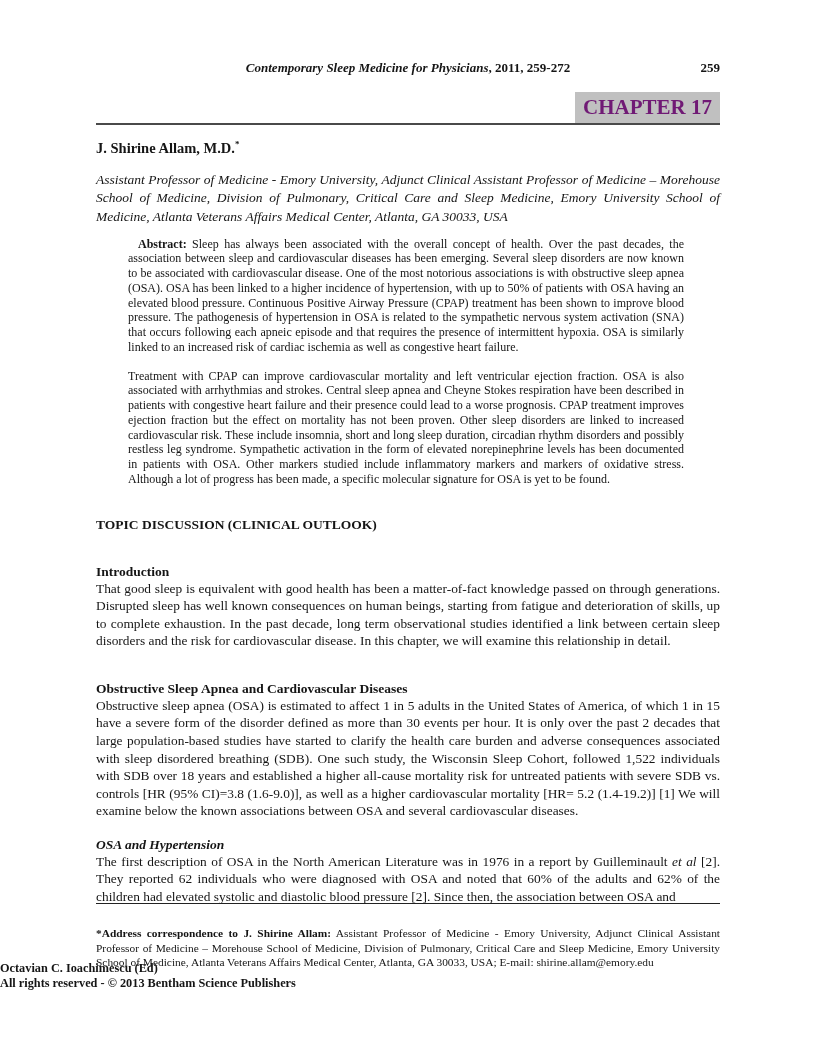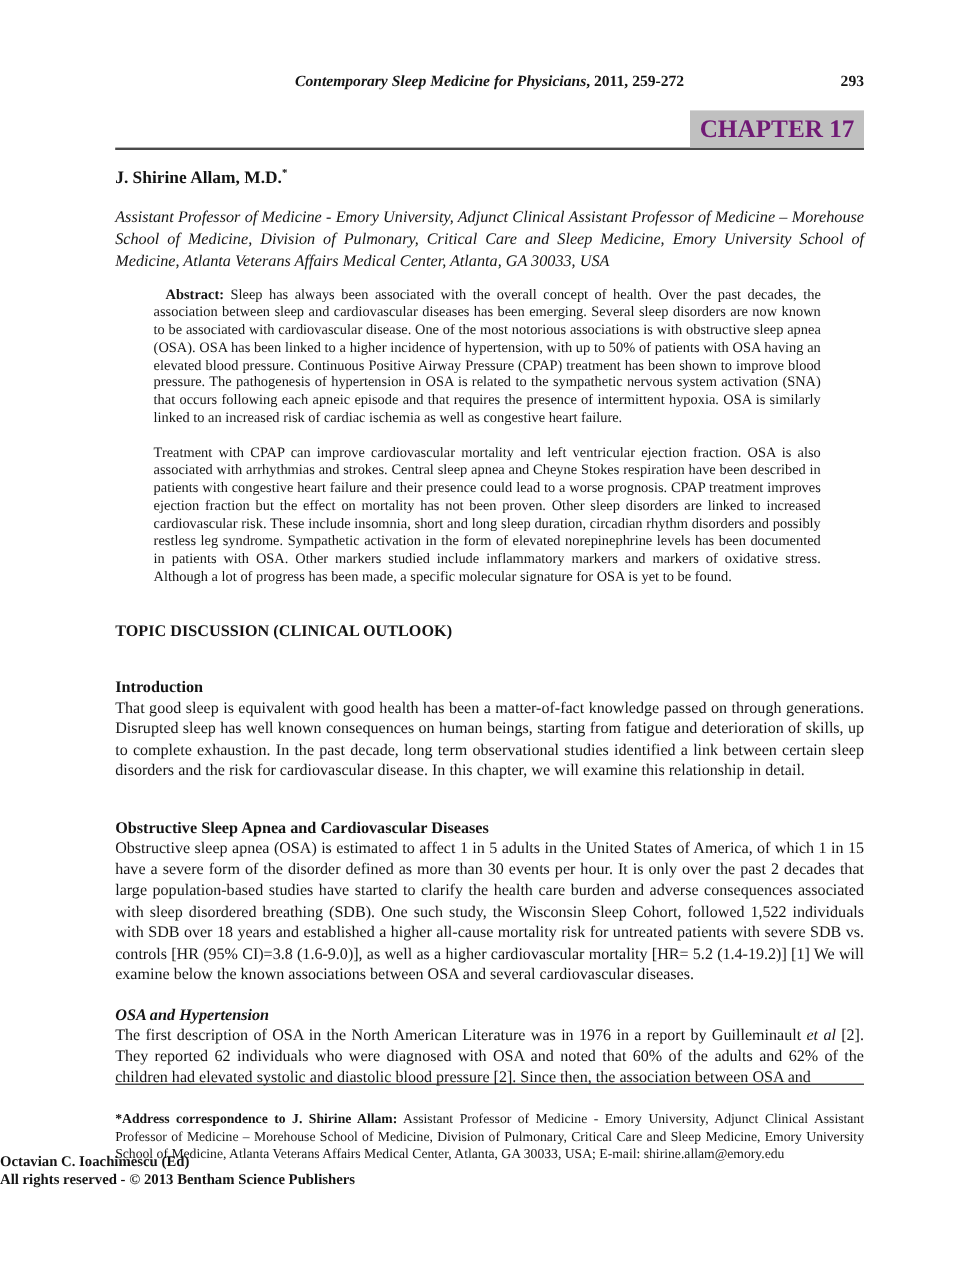--- a/index.html
+++ b/index.html
@@ -59,21 +59,21 @@
   }
 </style>
 </head>
 <body>
 
 <div class="page">
   <div class="content">
 
     <div class="running-header">
       <span><span class="journal-italic">Contemporary Sleep Medicine for Physicians</span><span>, 2011, 259-272</span></span>
-      <span class="page-number">293</span>
+      <span class="page-number">259</span>
     </div>
 
     <div class="chapter-row">
       <span class="chapter-badge">CHAPTER 17</span>
     </div>
 
 
     <div class="author-line"><span>J. Shirine Allam, M.D.</span><sup>*</sup></div>
 
     <div class="affiliation">Assistant Professor of Medicine - Emory University, Adjunct Clinical Assistant Professor of Medicine – Morehouse School of Medicine, Division of Pulmonary, Critical Care and Sleep Medicine, Emory University School of Medicine, Atlanta Veterans Affairs Medical Center, Atlanta, GA 30033, USA</div>

